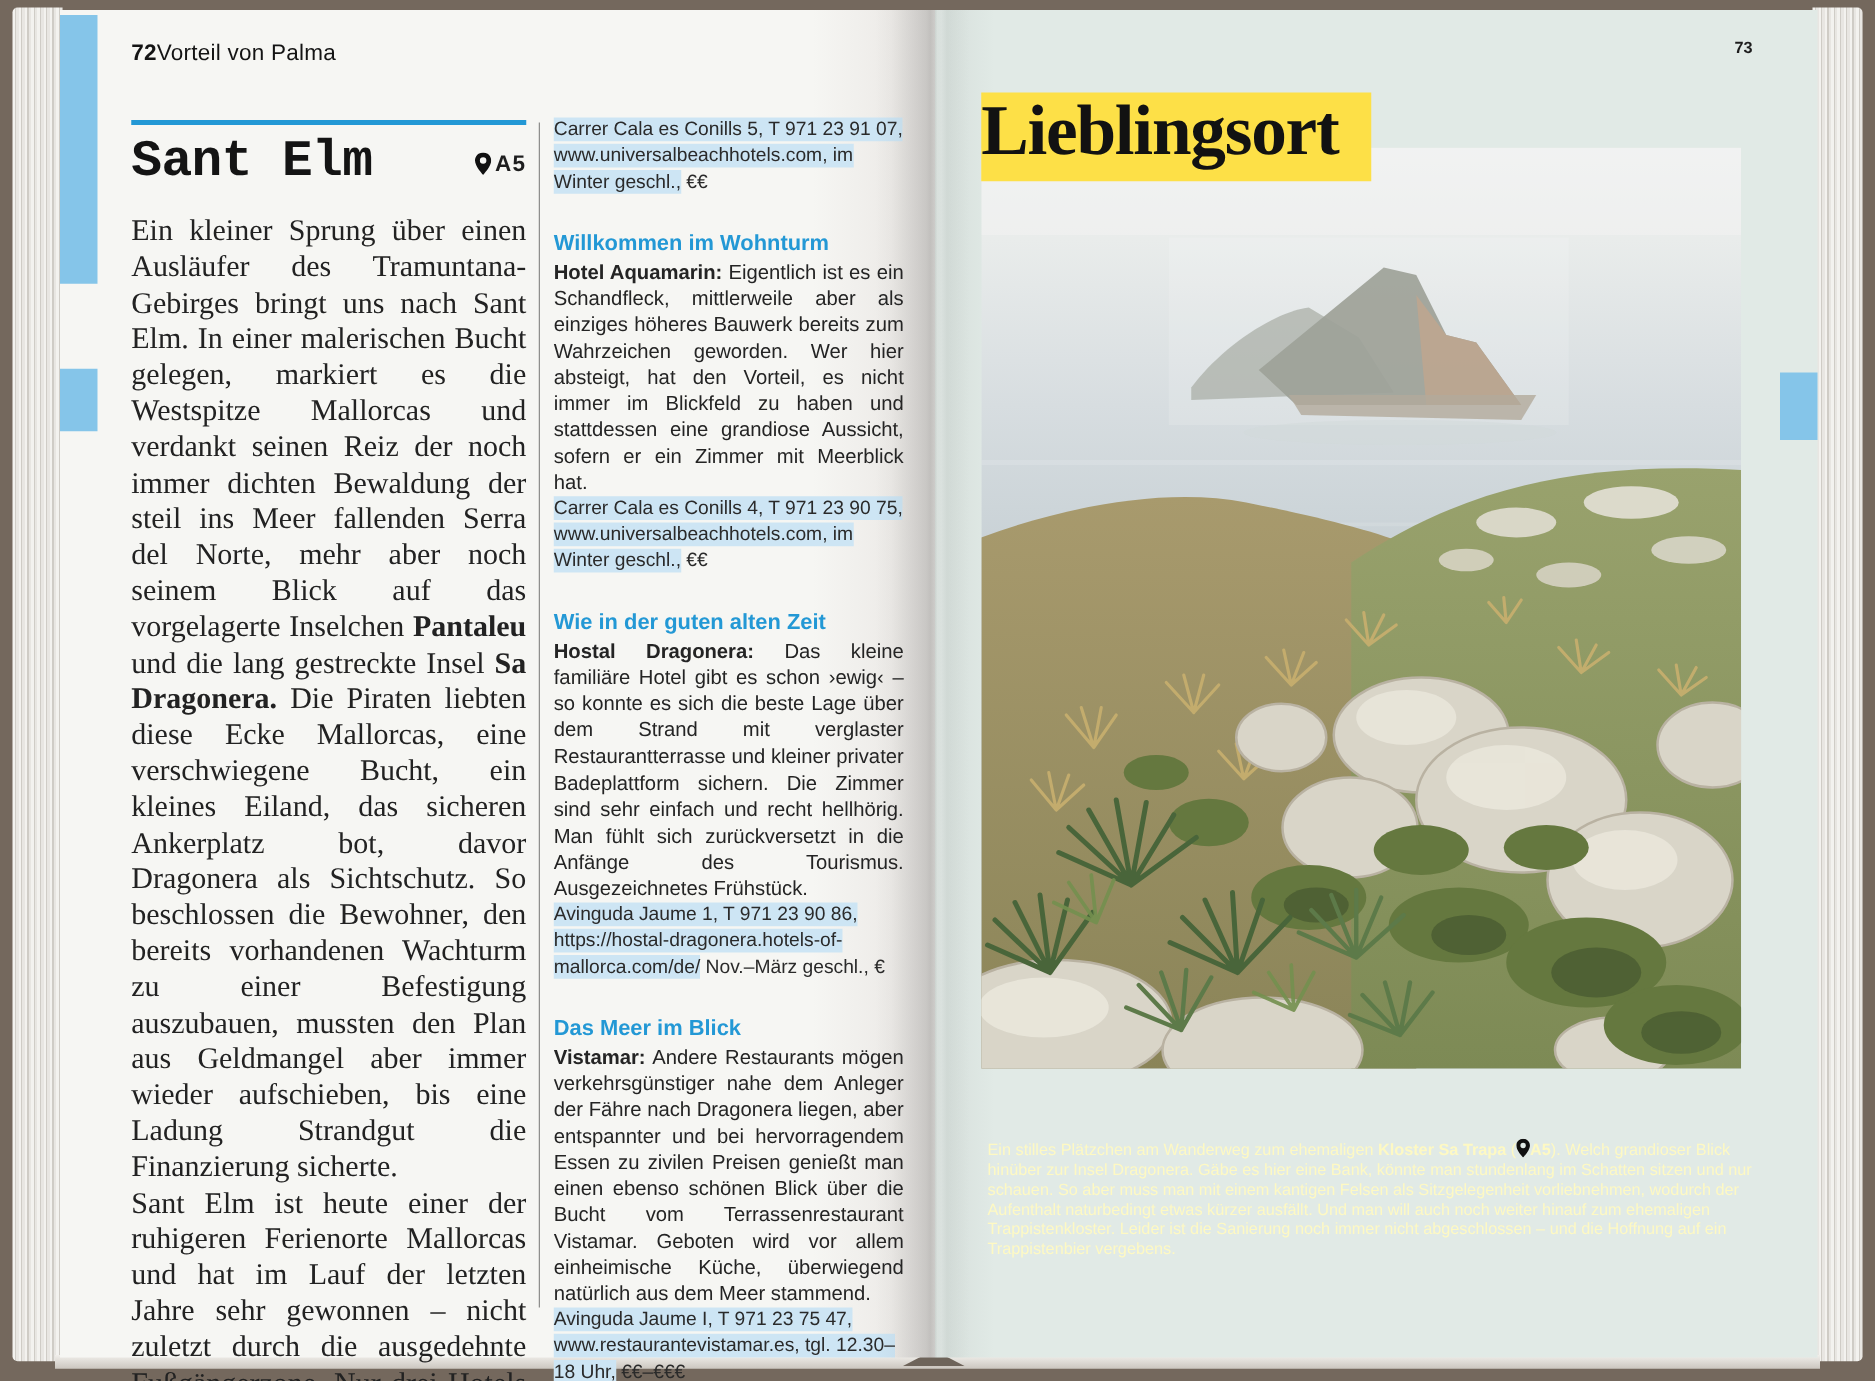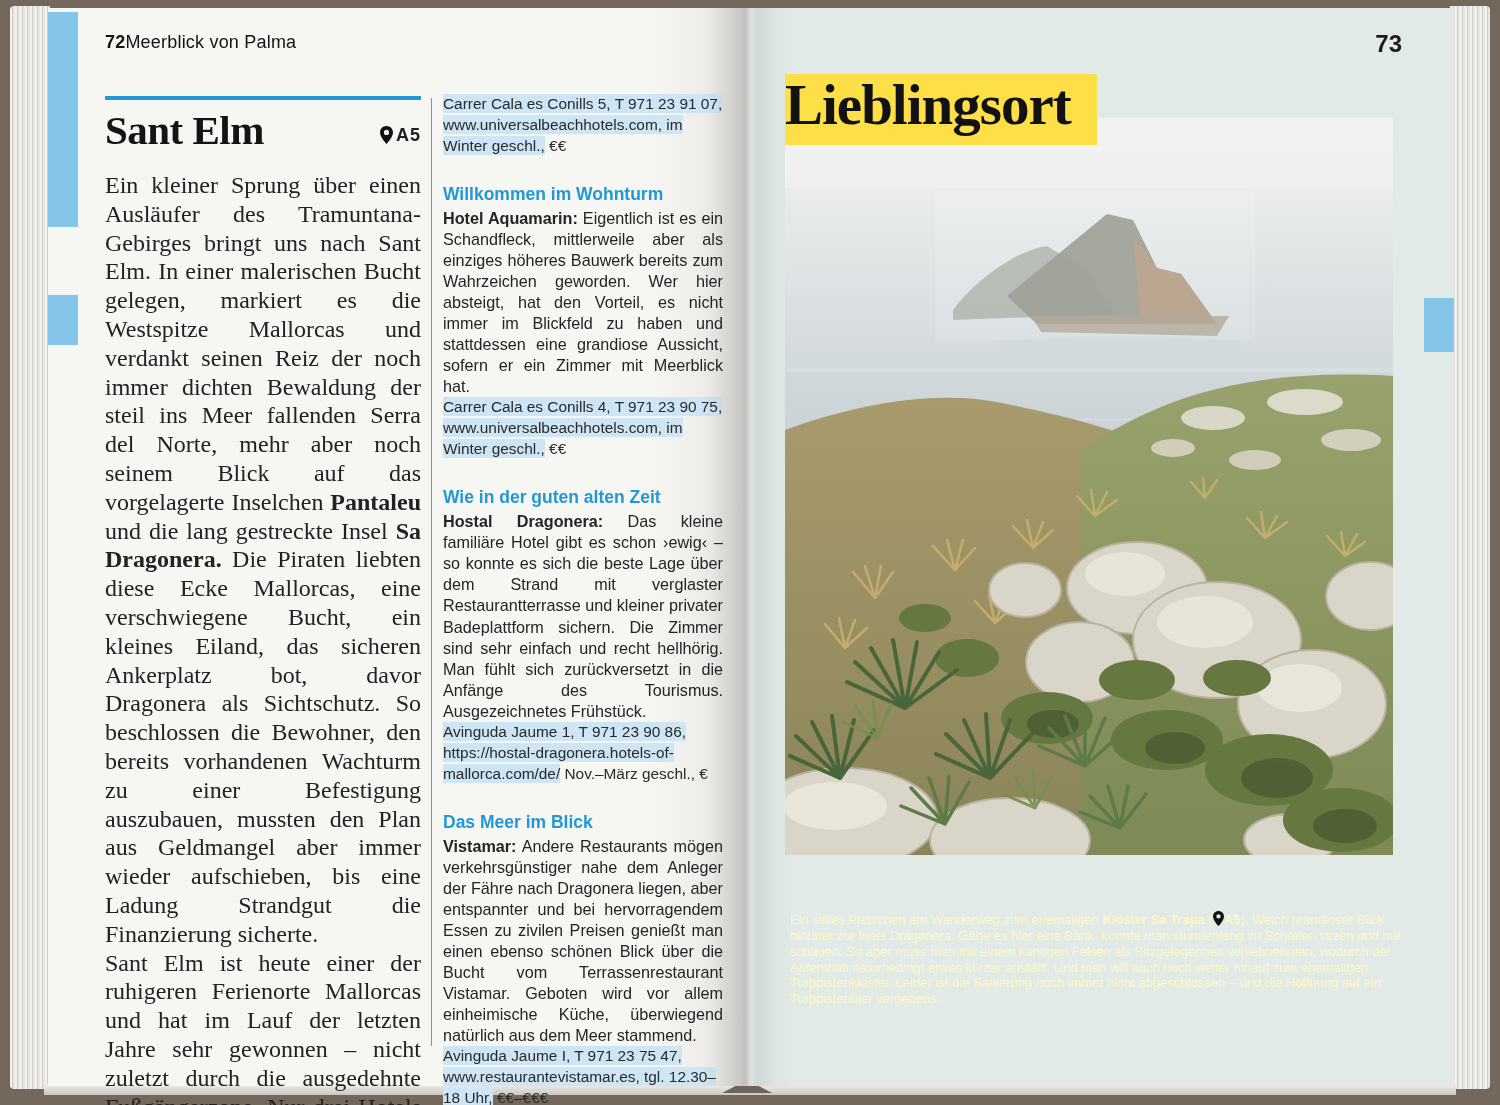--- a/index.html
+++ b/index.html
@@ -26,29 +26,29 @@
 
   .tab{position:absolute;background:#85c5e9;}
   .tab-l1{left:48px;top:12px;width:30px;height:215px;}
   .tab-l2{left:48px;top:295px;width:30px;height:50px;}
   .tab-r1{left:1424px;top:298px;width:30px;height:54px;}
 
   
   .lp-header{position:absolute;left:105px;top:32px;font-size:18px;color:#141414;letter-spacing:.2px;}
   .lp-header .num{font-weight:700;}
   .rp-pagenum{position:absolute;left:1340px;top:30px;width:62px;text-align:right;
-    font-size:24px;font-weight:700;color:#1d1d1d;}
+    font-size:13px;font-weight:700;color:#1d1d1d;}
 
   .col1{position:absolute;left:105px;top:96px;width:316px;color:#1e1e1e;}
   .col2{position:absolute;left:443px;top:94px;width:280px;color:#1e1e1e;}
   .divider{position:absolute;left:431px;top:98px;width:1px;height:948px;background:#8f8f8d;}
 
   .blue-rule{height:4px;background:#2398d5;margin-bottom:10px;}
   .title-row{display:flex;justify-content:space-between;align-items:baseline;}
-  .article-title{font-family:Liberation Serif, serif;font-weight:700;
+  .article-title{font-family:Liberation Mono, monospace;font-weight:700;
     font-size:41px;letter-spacing:-.5px;line-height:1;margin:0;color:#141414;}
   .map-ref{display:flex;align-items:center;gap:3px;font-weight:700;font-size:18px;letter-spacing:1px;}
   .serif-p{font-family:"Liberation Serif","DejaVu Serif",serif;font-size:24px;line-height:1.2;
     text-align:justify;hyphens:auto;margin:20px 0 0;color:#222;}
   .blue-head{color:#2398d5;font-weight:700;font-size:19px;margin:14px 0 2px;}
   .blue-head.small{font-size:17.5px;margin:0 0 3px;}
   .rule-block{margin-top:22px;border-top:2px solid #3a3a3a;border-bottom:2px solid #3a3a3a;
     padding:8px 2px 9px;font-size:23px;color:#1c1c1c;}
 
   .entry{font-size:16.2px;line-height:1.3;text-align:justify;hyphens:auto;margin:0;color:#242424;}
@@ -79,21 +79,21 @@
   <div class="v-notch"></div>
 
   <div class="page-left"></div>
   <div class="page-right"></div>
 
   <div class="tab tab-l1"></div>
   <div class="tab tab-l2"></div>
   <div class="tab tab-r1"></div>
 
   <div class="lp-header">
-    <span class="num">72</span><span>Meerblick von Palma</span>
+    <span class="num">72</span><span>Vorteil von Palma</span>
   </div>
 
   <div class="col1">
     <div class="blue-rule"></div>
     <div class="title-row">
       <h1 class="article-title">Sant Elm</h1>
       <span class="map-ref">
         <svg class="pin" width="13" height="18" viewBox="0 0 16 22">
             <path fill="#111" d="M8 0C3.6 0 0 3.5 0 7.9 0 13.8 8 22 8 22s8-8.2 8-14.1C16 3.5 12.4 0 8 0zm0 11a3.2 3.2 0 1 1 0-6.4A3.2 3.2 0 0 1 8 11z"></path>
           </svg>

